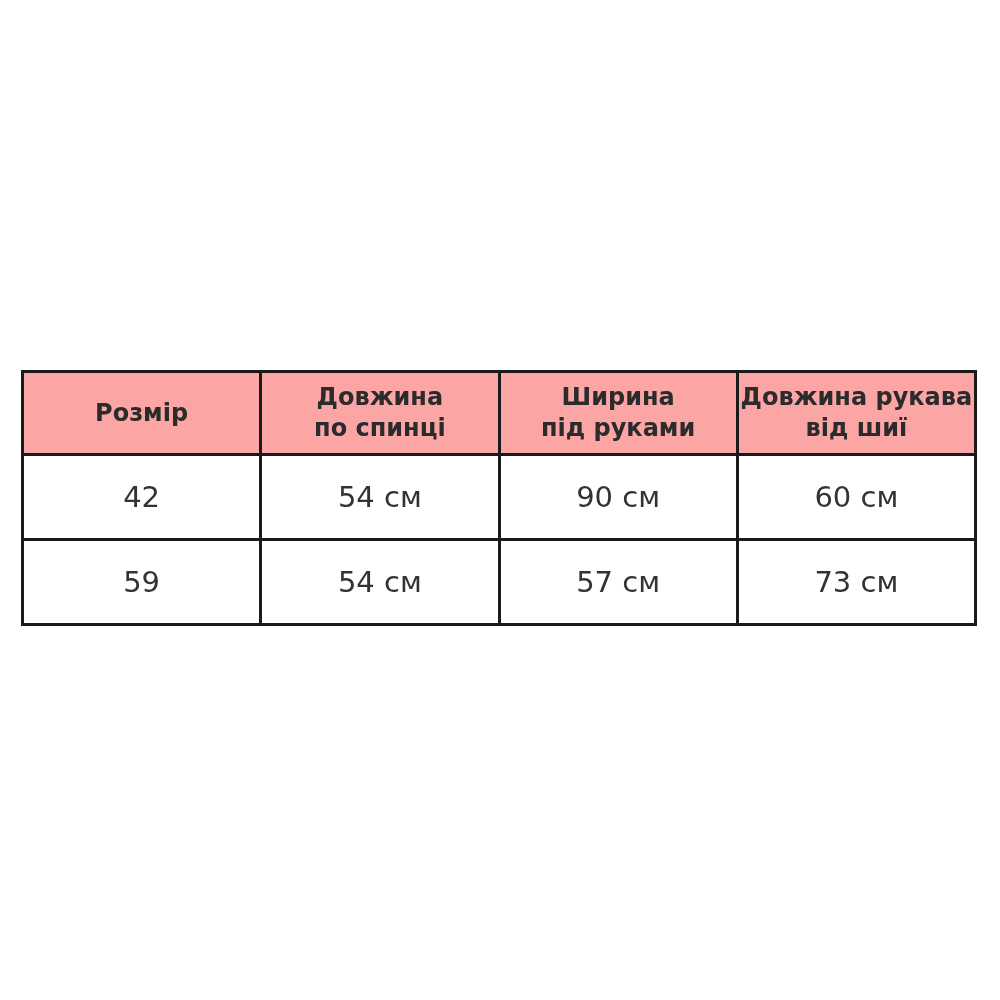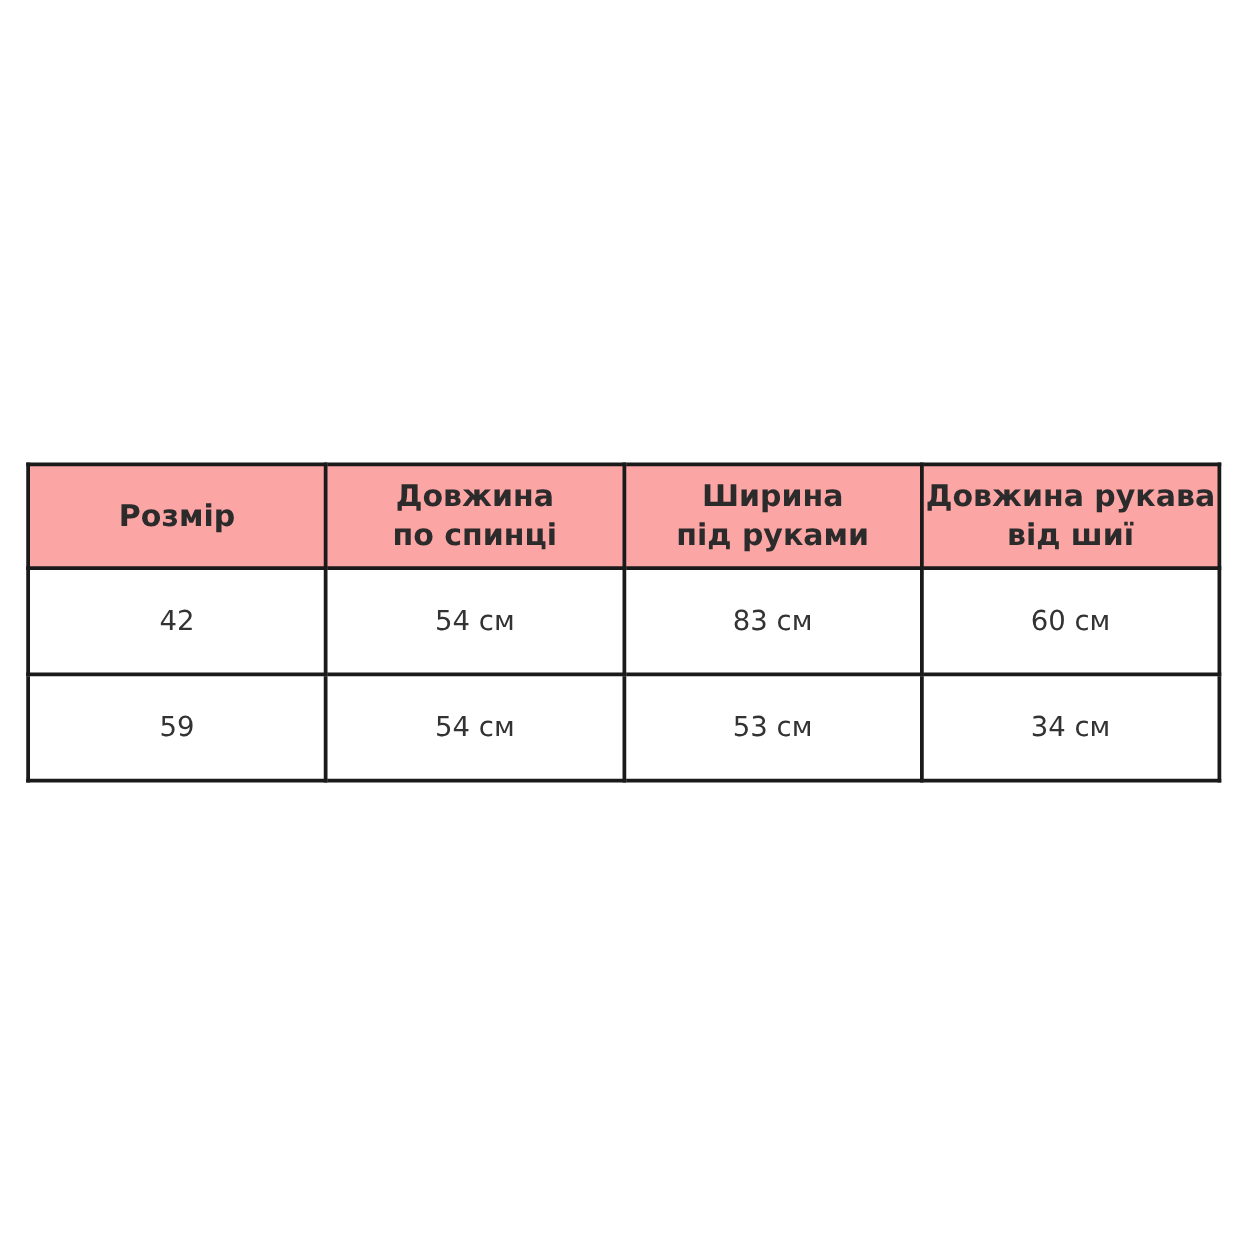--- a/index.html
+++ b/index.html
@@ -37,21 +37,21 @@
     font-weight: bold;
     font-size: 24px;
     line-height: 31px;
     height: 80px;
     white-space: nowrap;
   }
   table.size-chart tbody td {
     background: #ffffff;
     color: #333333;
     font-weight: normal;
-    font-size: 22px;
+    font-size: 29px;
     line-height: 31px;
     height: 82px;
     white-space: nowrap;
     border-radius: 26px;
   }
 </style>
 </head>
 <body>
 
 <div class="stage">
@@ -61,24 +61,24 @@
           <th>Розмір</th>
           <th>Довжина<br>по спинці</th>
           <th>Ширина<br>під руками</th>
           <th>Довжина рукава<br>від шиї</th>
         </tr>
     </thead>
     <tbody>
         <tr>
           <td>42</td>
           <td>54 см</td>
-          <td>83 см</td>
+          <td>90 см</td>
           <td>60 см</td>
         </tr>
         <tr>
           <td>59</td>
           <td>54 см</td>
-          <td>53 см</td>
-          <td>34 см</td>
+          <td>57 см</td>
+          <td>73 см</td>
         </tr>
       </tbody>
   </table>
 </div>
 
 </body></html>

